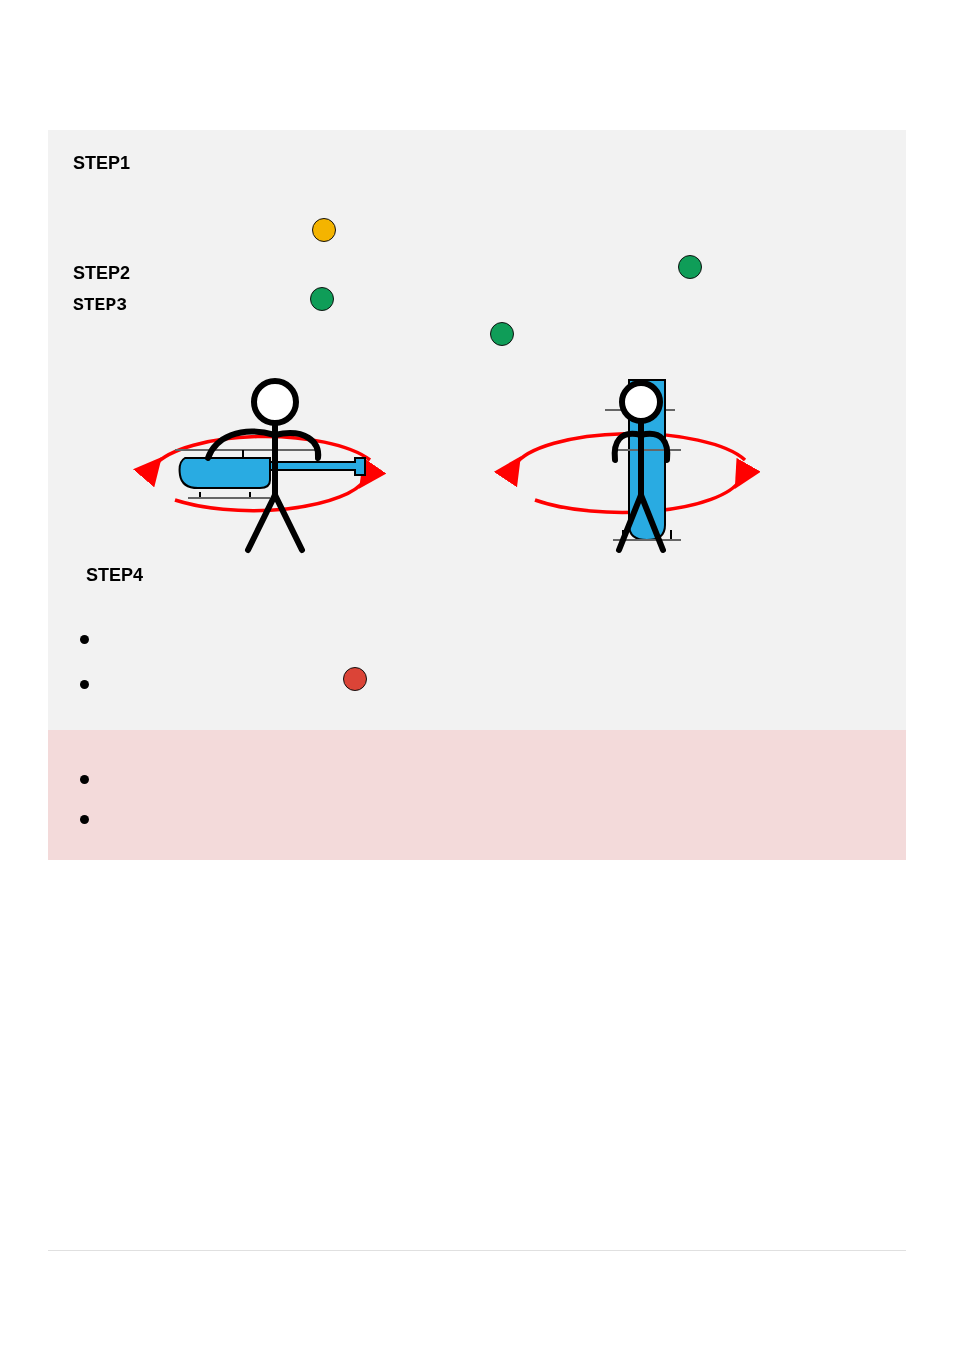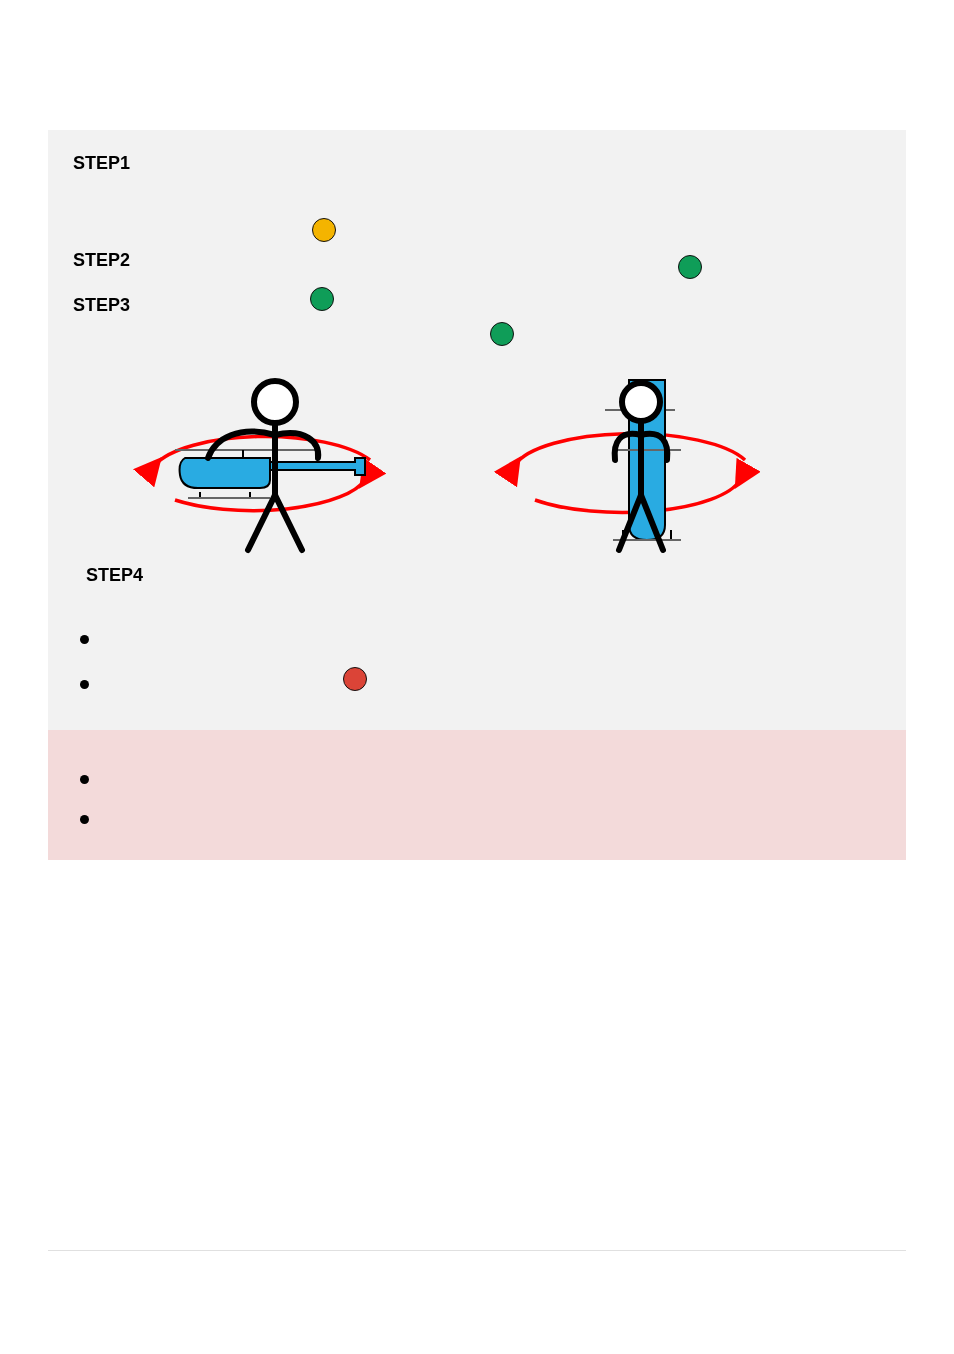--- a/index.html
+++ b/index.html
@@ -18,22 +18,22 @@
 </style>
 </head>
 <body>
 
 <div class="page">
 
   <div class="panel-gray"></div>
   <div class="panel-pink"></div>
 
   <div class="step-label" style="left:73px;top:153px;">STEP1</div>
-  <div class="step-label" style="left:73px;top:250px;">STEP2</div>
-  <div class="step-label" style="left:73px;top:295px;">STEP3</div>
+  <div class="step-label" style="left:73px;top:263px;">STEP2</div>
+  <div class="step-label" style="left:73px;top:295px;font-family:Liberation Mono, monospace;">STEP3</div>
   <div class="step-label" style="left:86px;top:565px;">STEP4</div>
 
   <div class="dot yellow" style="left:312px;top:218px;"></div>
   <div class="dot green" style="left:310px;top:287px;"></div>
   <div class="dot green" style="left:490px;top:322px;"></div>
   <div class="dot green" style="left:678px;top:255px;"></div>
   <div class="dot red" style="left:343px;top:667px;"></div>
 
   <div class="bullet" style="left:80px;top:635px;"></div>
   <div class="bullet" style="left:80px;top:680px;"></div>

